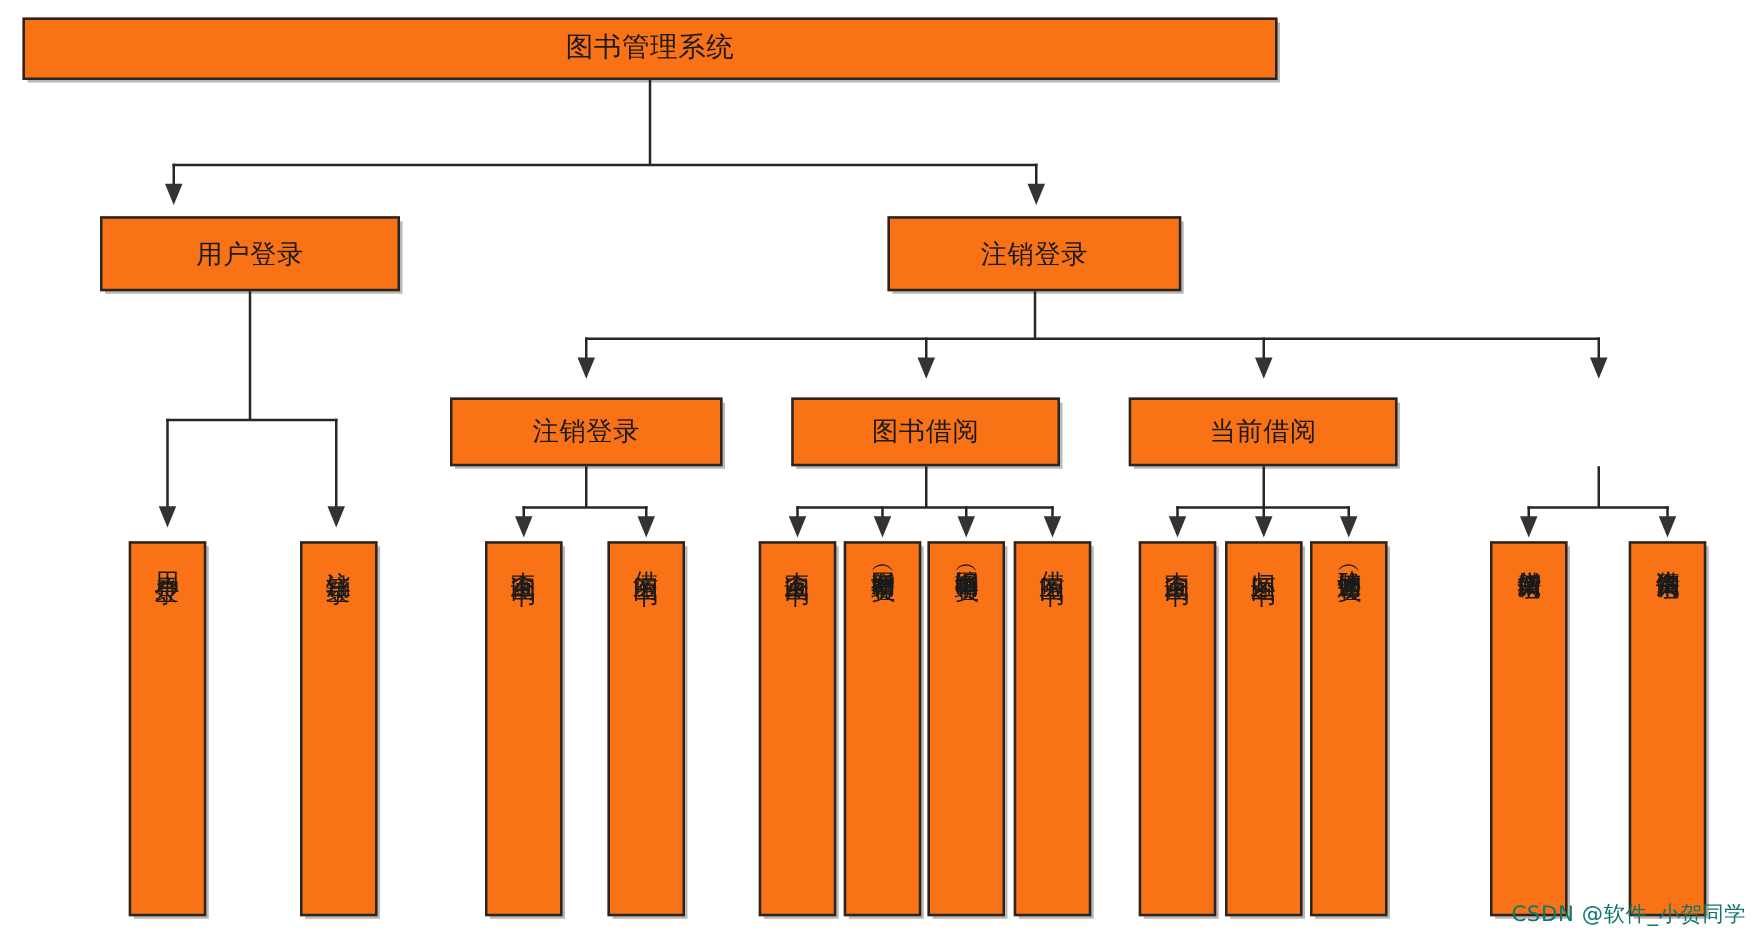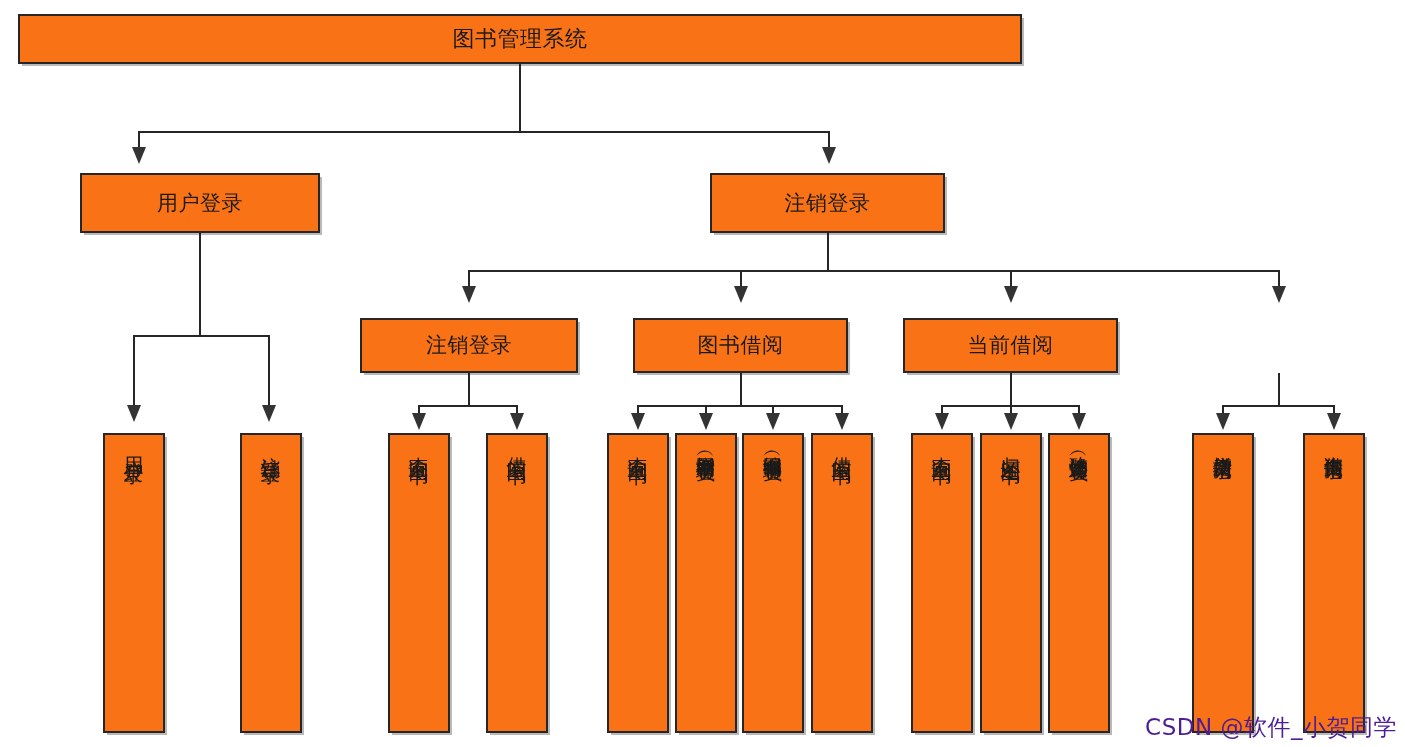--- a/index.html
+++ b/index.html
@@ -74,22 +74,22 @@
     width: 0;
     height: 0;
     border-left: 7px solid transparent;
     border-right: 7px solid transparent;
     border-top: 17px solid #333333;
   }
   #watermark {
     position: absolute;
     right: 8px;
     bottom: 4px;
-    font-size: 23px;
-    color: #4c1d95;
+    font-size: 17px;
+    color: #0f766e;
     white-space: nowrap;
     letter-spacing: 0.5px;
   }
 </style>
 </head>
 <body>
 
 <div id="canvas">
 
   <div class="node h shadowed" id="node-root" style="left:18px; top:14px; width:1004px; height:50px;">

